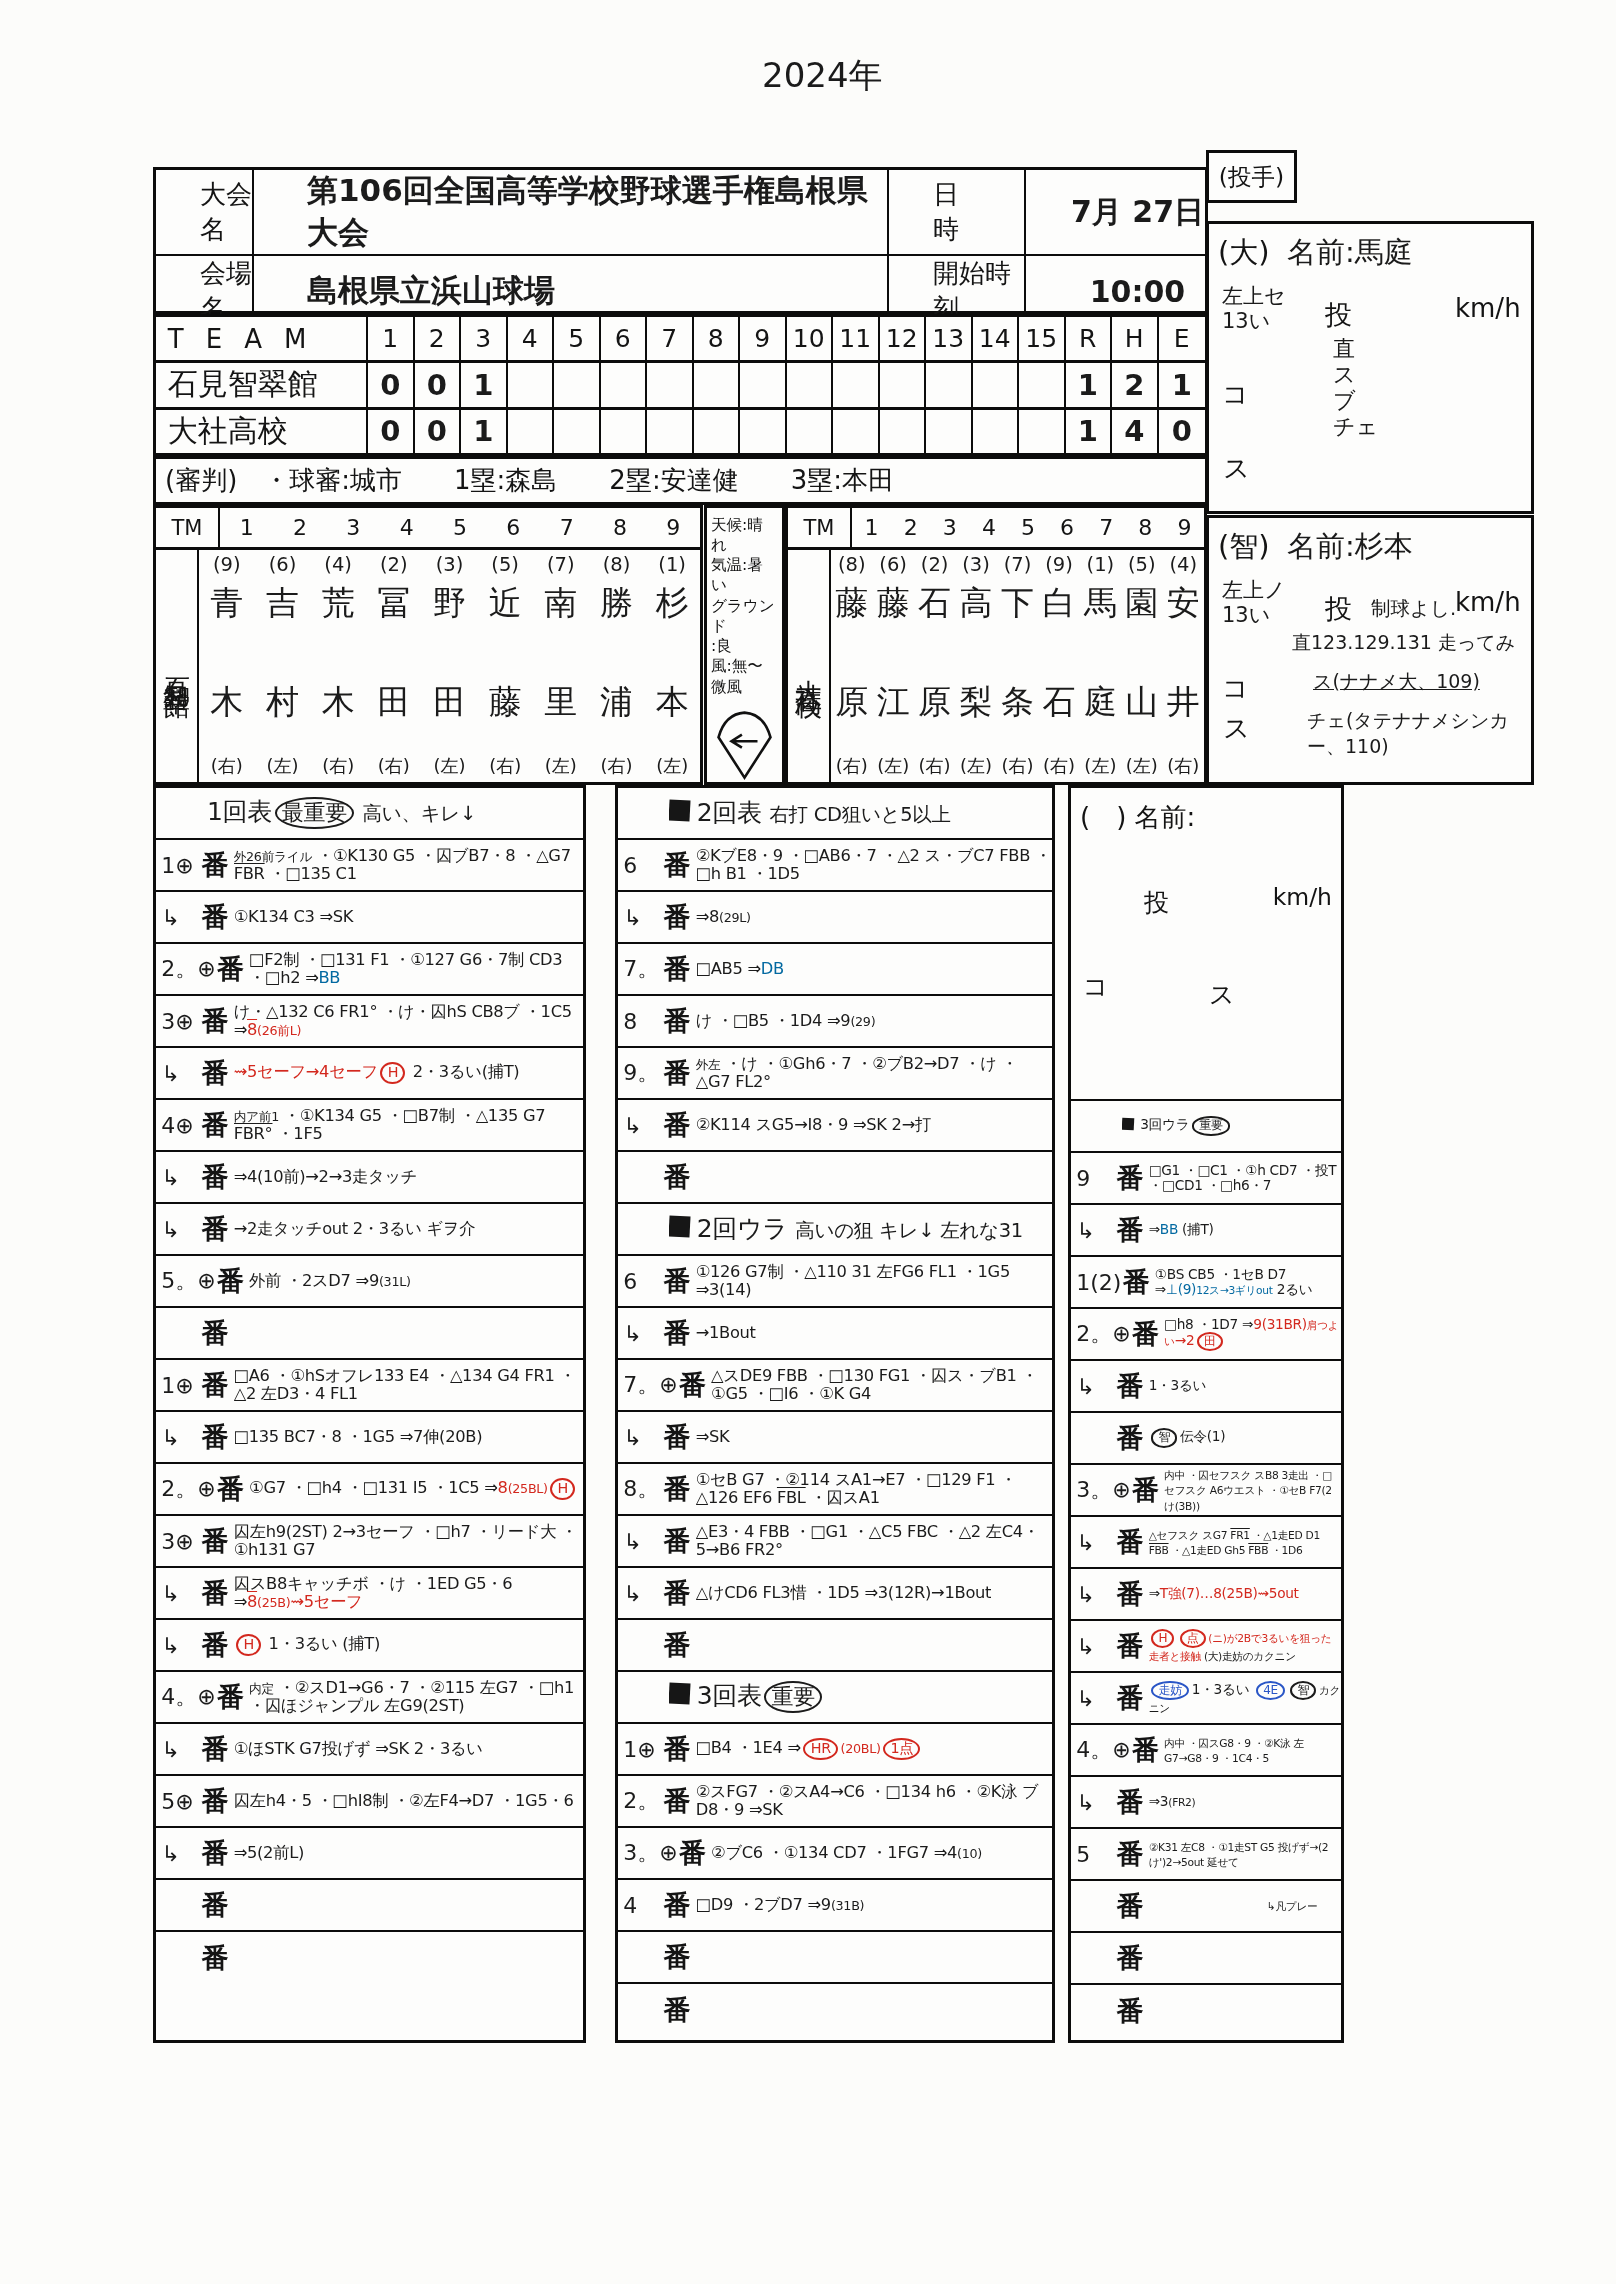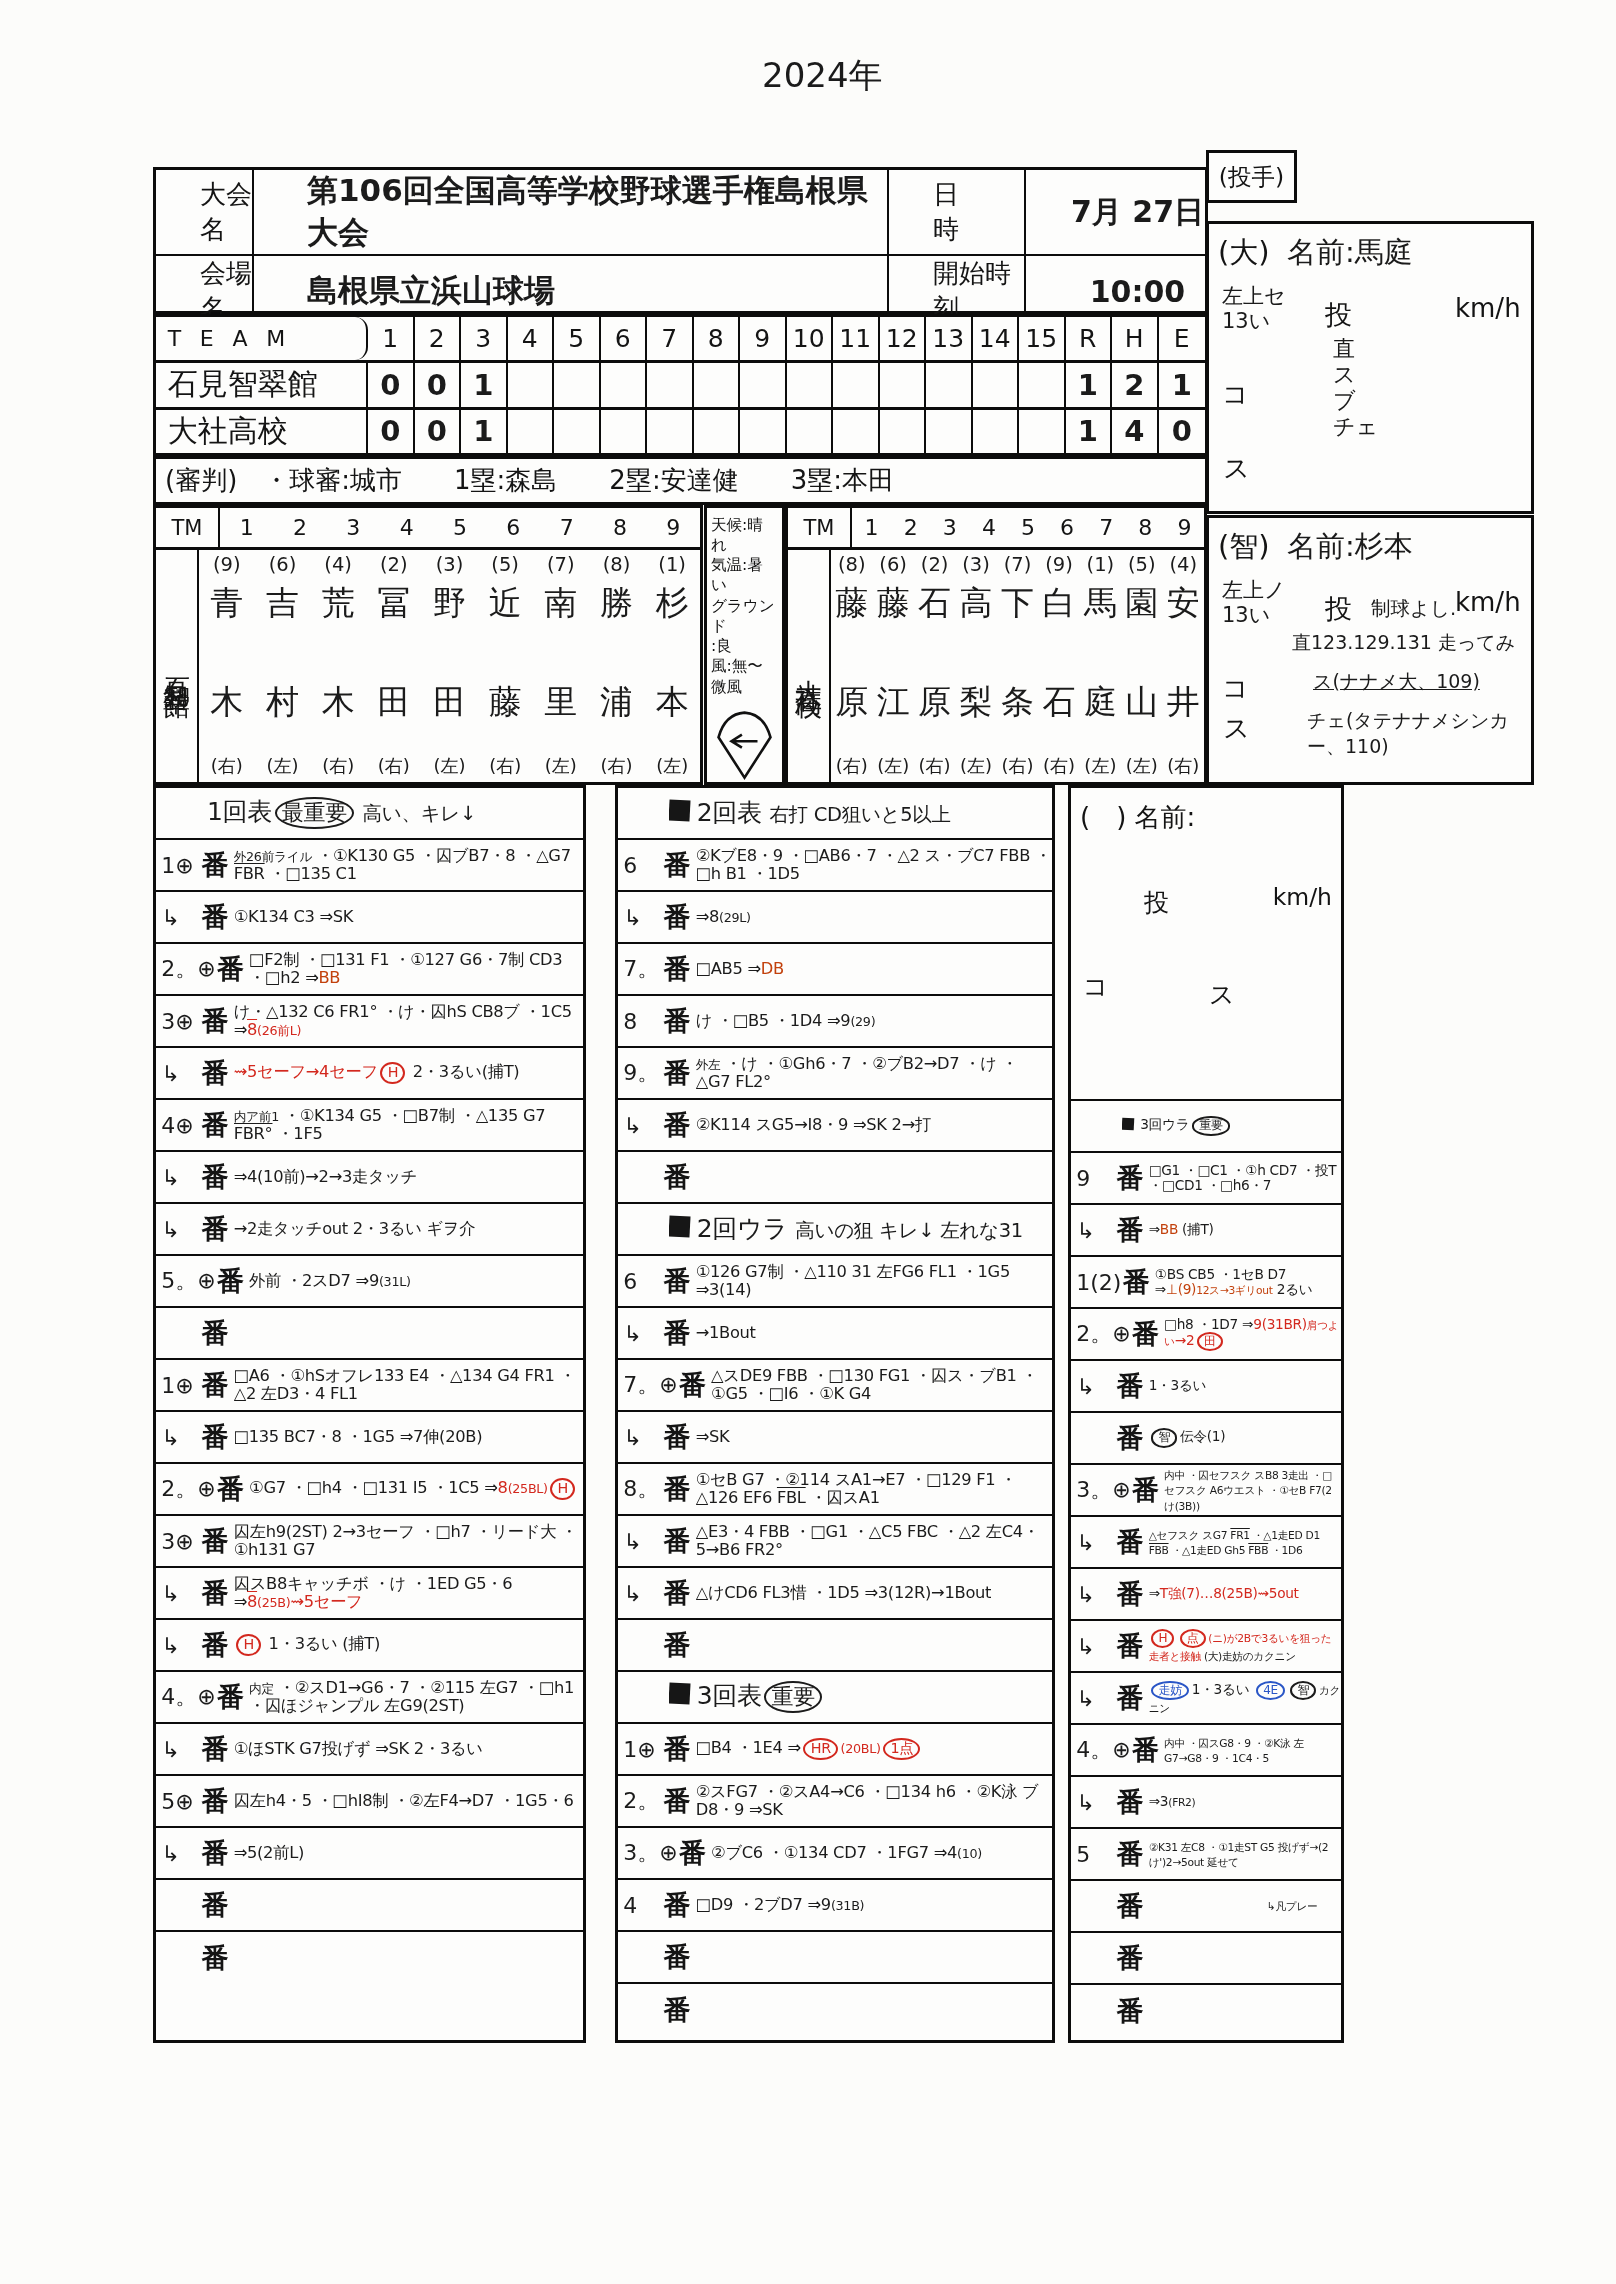--- a/index.html
+++ b/index.html
@@ -22,21 +22,21 @@
   .it-value2{justify-content:center;font-size:30px;font-weight:600;}
   #toushu-box{left:1206px;top:150px;width:91px;height:53px;border:3.3px solid #0c0c0c;
               display:flex;align-items:center;justify-content:center;font-size:23.5px;box-sizing:border-box;background:#fdfdfc;}
 
   
   #scoreboard{left:153px;top:314px;width:1055px;height:142px;display:flex;flex-direction:column;}
   .sc-row{display:flex;flex:1;border-bottom:3.3px solid #0c0c0c;}
   .sc-row:last-child{border-bottom:none;}
   .sc-name{width:212px;border-right:2.6px solid #0c0c0c;display:flex;align-items:center;
            padding-left:11.7px;font-size:30px;box-sizing:border-box;}
-  .sc-name.hd{letter-spacing:0.85em;font-size:22px;border-radius:13px;}
+  .sc-name.hd{letter-spacing:0.85em;font-size:26px;}
   .sc-cells{flex:1;display:grid;grid-template-columns:repeat(18,1fr);}
   .sc-cell{border-right:2px solid #0c0c0c;display:flex;align-items:center;justify-content:center;
            font-size:25px;box-sizing:border-box;}
   .sc-cell:last-child{border-right:none;}
   .sc-cell.v{font-size:29px;font-weight:600;}
 
   
   #umpires{left:153px;top:456px;width:1055px;height:49px;display:flex;align-items:center;
            padding-left:9px;font-size:26px;}
 
@@ -98,21 +98,21 @@
   .pbox-blank{height:313px;border-bottom:2.6px solid #0c0c0c;position:relative;box-sizing:border-box;}
   .pbb-name{position:absolute;top:11.7px;left:9px;font-size:26px;}
   .pbb-throw{position:absolute;top:98px;left:73px;font-size:25px;}
   .pbb-speed{position:absolute;top:95px;right:9px;font-size:23.5px;}
   .pbb-course{position:absolute;top:182px;left:11.7px;font-size:25px;}
   .pbb-strike{position:absolute;top:190px;left:138px;font-size:25px;}
 
   
   .seg{white-space:pre-wrap;}
   .c-r{color:#d3281e;}
-  .c-g{color:#c2410c;}
+  .c-g{color:#0369a1;}
   .c-b{color:#2a56c6;}
   .circ{display:inline-block;border:2px solid currentColor;border-radius:50%;
         padding:0 5.2px;margin:0 2.6px;font-size:0.88em;line-height:1.25;}
   .sm{font-size:0.78em;}
   .ov{text-decoration:overline;}
   .blk{display:inline-block;width:0.85em;height:0.85em;background:#161616;margin:0 6.5px 0 0;transform:rotate(3deg);}
 
   #year-note{left:762px;top:53px;font-size:34px;}
 </style>
 </head>

